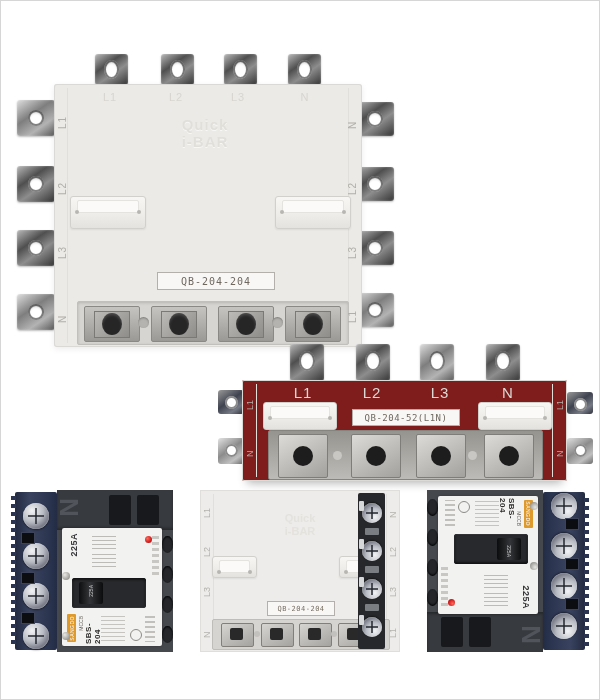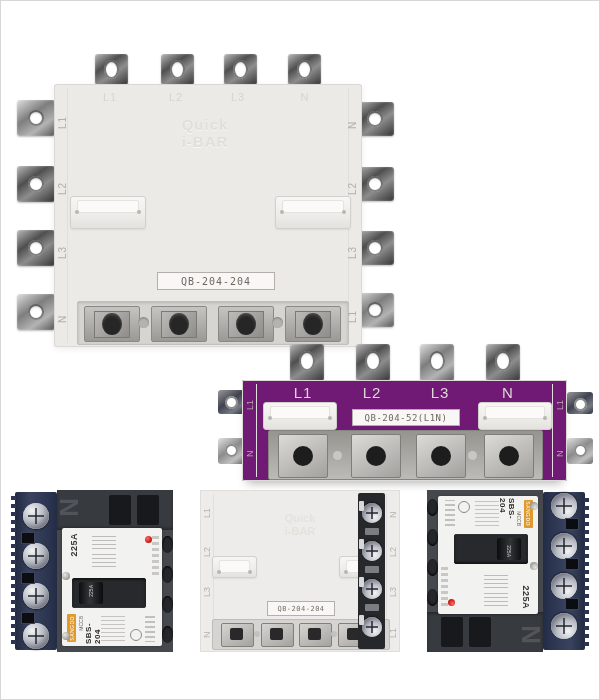--- a/index.html
+++ b/index.html
@@ -62,21 +62,21 @@
     box-shadow:inset 0 1px 2px rgba(0,0,0,.3);}
   .td1{left:60px}.td2{left:194px}
   .vtext{writing-mode:vertical-rl;transform:rotate(180deg);}
   .sidelab{position:absolute;font-size:10px;color:#b2afa9;letter-spacing:1px;height:22px;}
   .sL{left:3px}.sR{left:293px}
   .sy1{top:23px}.sy2{top:89px}.sy3{top:153px}.sy4{top:217px}
   
   .ml{width:34px;height:37px;top:344px;}
   .ml .hole{width:16px;height:20px;left:9px;top:7px;}
   .ml1{left:290px}.ml2{left:356px}.ml3{left:420px}.ml4{left:486px}
-  .devmid{position:absolute;left:242px;top:380px;width:325px;height:101px;background:#701a75;
+  .devmid{position:absolute;left:242px;top:380px;width:325px;height:101px;background:#7f1d1d;
     border-radius:2px;box-shadow:inset 0 0 0 1px #dcdad6,0 7px 9px -5px rgba(0,0,0,.3);}
   .devmid .mlA{left:14px}.devmid .mlB{left:310px}
   .mflabel{position:absolute;top:4px;font-size:15px;color:#dcd9d4;letter-spacing:1px;transform:translateX(-50%);}
   .mf1{left:61px}.mf2{left:130px}.mf3{left:198px}.mf4{left:266px}
   .devmid .c1{left:21px;top:22px;width:72px;height:26px}
   .devmid .c2{left:236px;top:22px;width:72px;height:26px}
   .devmid .modelbox{left:110px;top:29px;width:106px;height:15px;font-size:9px;letter-spacing:.5px;}
   .mtray{position:absolute;left:26px;top:50px;width:273px;height:48px;border-radius:2px;
     background:linear-gradient(180deg,#96948f,#bdbbb7);border:1px solid #86847f;}
   .mterm{position:absolute;top:3px;width:48px;height:42px;border:1px solid #7f7d79;border-radius:2px;

